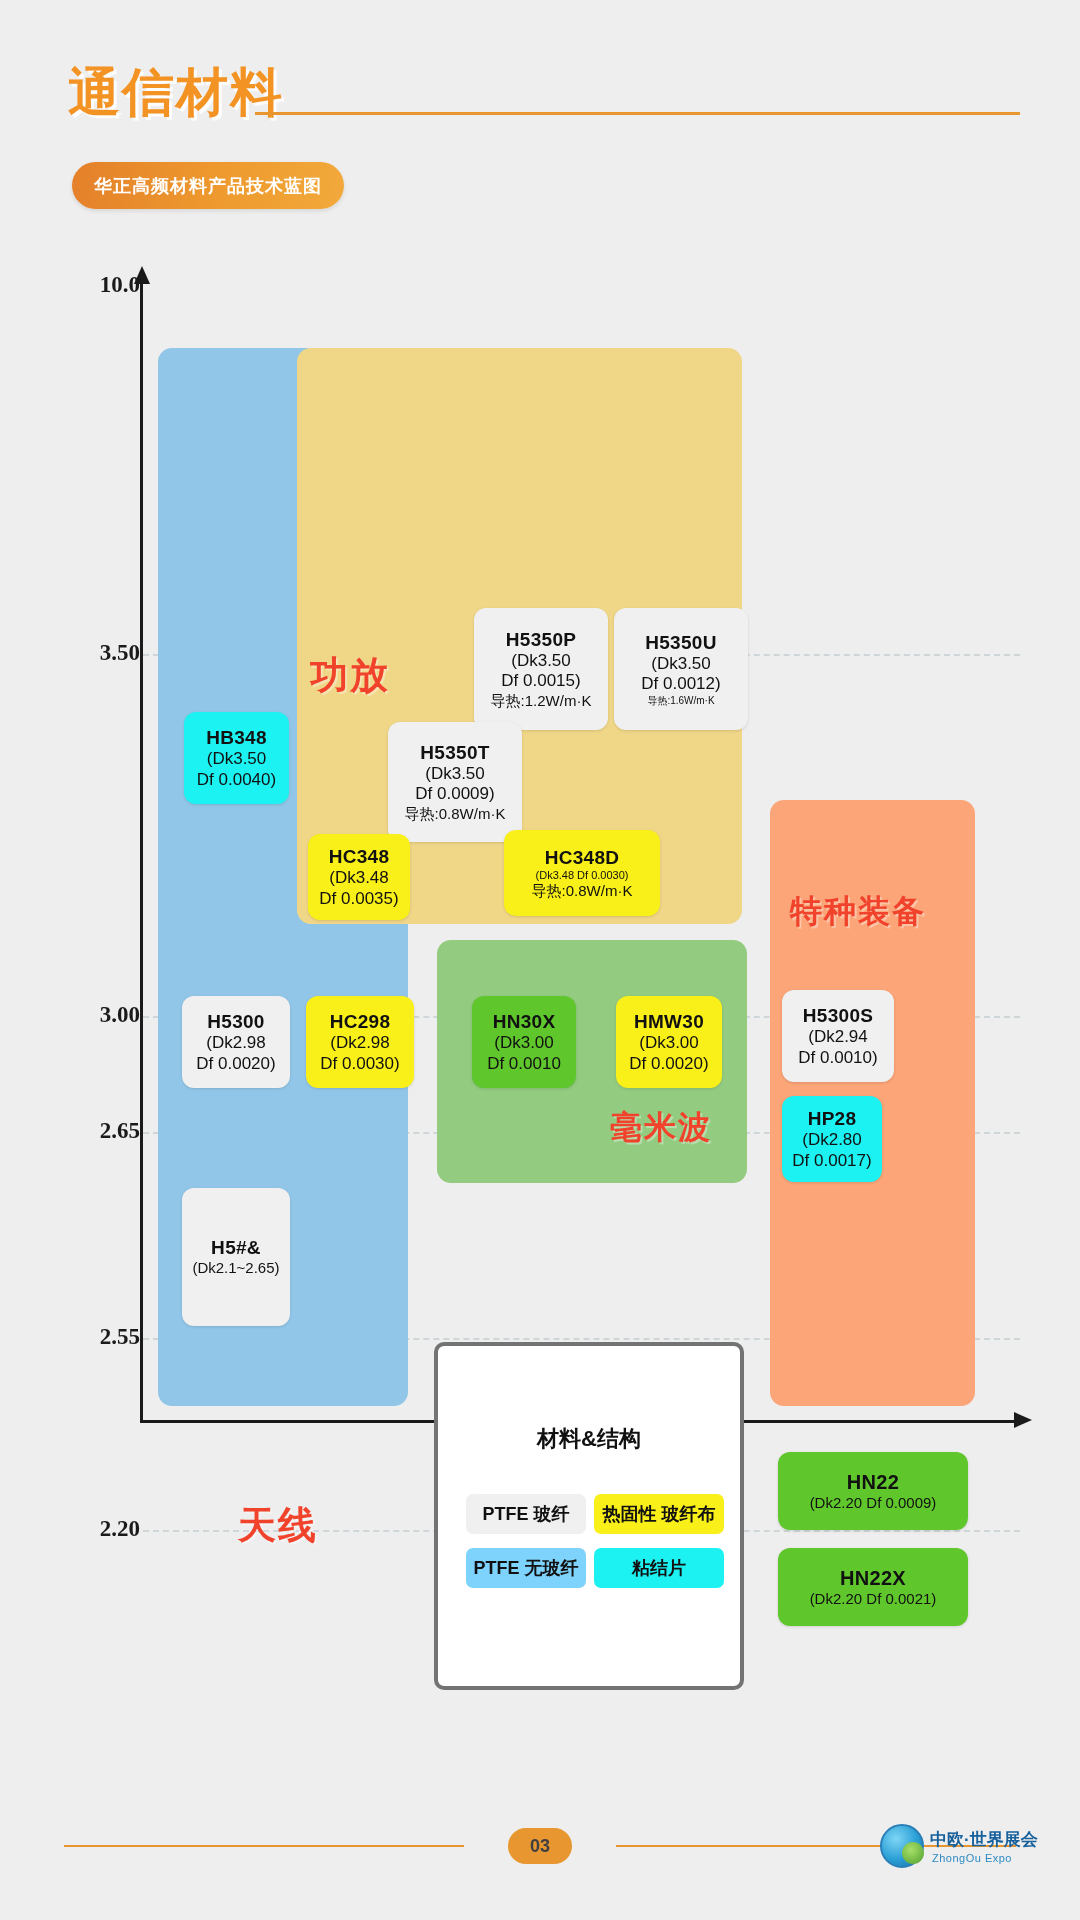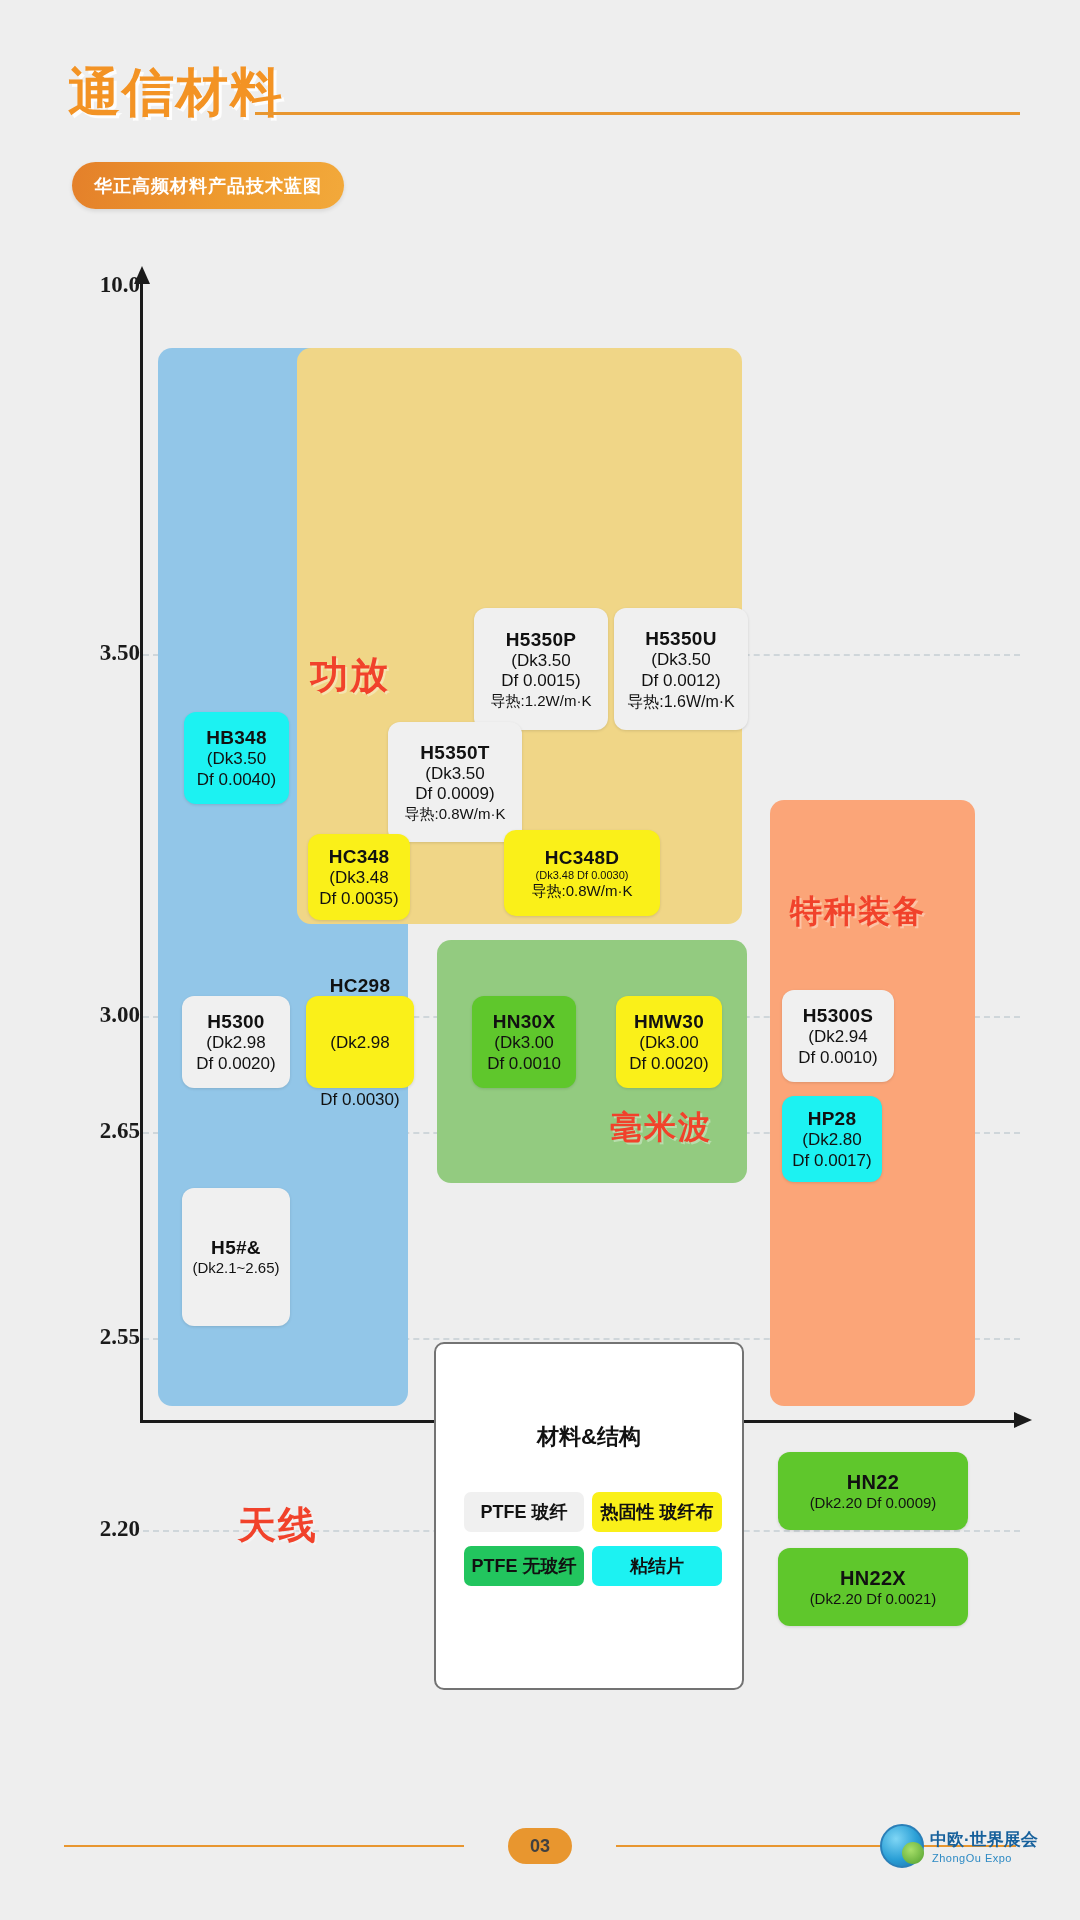--- a/index.html
+++ b/index.html
@@ -95,35 +95,35 @@
   .card.sm .ln { font-size: 15px; }
 
   .c-white { background: #F0F0F0; }
   .c-cyan  { background: #1CF2F2; }
   .c-yellow{ background: #FAF019; }
   .c-green { background: #5FC72C; }
 
   
   #mat-box {
     position: absolute; left: 434px; top: 1342px; width: 310px; height: 348px;
-    background: #ffffff; border: 2px solid #737373; border-radius: 10px;
+    background: #ffffff; border: 4px solid #737373; border-radius: 10px;
   }
   #mat-title {
     position: absolute; left: 0; top: 78px; width: 100%;
     text-align: center; font-size: 22px; font-weight: bold; color: #111;
   }
   .chip {
     position: absolute; border-radius: 7px; height: 40px;
     display: flex; align-items: center; justify-content: center;
     font-size: 18px; font-weight: bold; color: #111; white-space: nowrap;
     padding: 0 10px;
   }
   #chip-ptfe-glass   { left: 28px;  top: 148px; width: 120px; background: #F0F0F0; }
   #chip-thermoset    { left: 156px; top: 148px; width: 130px; background: #FAF019; }
-  #chip-ptfe-noglass { left: 28px;  top: 202px; width: 120px; background: #22c55e; }
+  #chip-ptfe-noglass { left: 28px;  top: 202px; width: 120px; background: #7dd3fc; }
   #chip-bond         { left: 156px; top: 202px; width: 130px; background: #1CF2F2; }
 
   
   #footer-rule-l { position: absolute; left: 64px;  top: 1845px; width: 400px; height: 2px; background: #E8962F; }
   #footer-rule-r { position: absolute; left: 616px; top: 1845px; width: 400px; height: 2px; background: #E8962F; }
   #page-num {
     position: absolute; left: 508px; top: 1828px; width: 64px; height: 36px;
     background: #E8962F; color: #404040; border-radius: 18px;
     display: flex; align-items: center; justify-content: center;
     font-size: 18px; font-weight: bold;
@@ -200,21 +200,21 @@
       <span class="ln">(Dk3.50</span>
       <span class="ln">Df 0.0040)</span>
     </div>
 
     <div class="card c-white" style="left:182px; top:996px; width:108px; height:92px;">
       <span class="nm">H5300</span>
       <span class="ln">(Dk2.98</span>
       <span class="ln">Df 0.0020)</span>
     </div>
 
-    <div class="card c-yellow" style="left:306px; top:996px; width:108px; height:92px;gap:36px;">
+    <div class="card c-yellow" style="left:306px; top:996px; width:108px; height:92px;">
       <span class="nm">HC298</span>
       <span class="ln">(Dk2.98</span>
       <span class="ln">Df 0.0030)</span>
     </div>
 
     <div class="card c-white" style="left:182px; top:1188px; width:108px; height:138px;">
       <span class="nm">H5#&amp;</span>
       <span class="ln" style="font-size:15px;">(Dk2.1~2.65)</span>
     </div>
 
@@ -222,21 +222,21 @@
       <span class="nm">H5350P</span>
       <span class="ln">(Dk3.50</span>
       <span class="ln">Df 0.0015)</span>
       <span class="ln" style="font-size:15px;">导热:1.2W/m·K</span>
     </div>
 
     <div class="card c-white" style="left:614px; top:608px; width:134px; height:122px;">
       <span class="nm">H5350U</span>
       <span class="ln">(Dk3.50</span>
       <span class="ln">Df 0.0012)</span>
-      <span class="ln" style="font-size:16px;">导热:1.6W/m·K</span>
+      <span class="ln" style="font-size:10px;">导热:1.6W/m·K</span>
     </div>
 
     <div class="card c-white" style="left:388px; top:722px; width:134px; height:120px;">
       <span class="nm">H5350T</span>
       <span class="ln">(Dk3.50</span>
       <span class="ln">Df 0.0009)</span>
       <span class="ln" style="font-size:15px;">导热:0.8W/m·K</span>
     </div>
 
     <div class="card c-yellow" style="left:308px; top:834px; width:102px; height:86px;">

